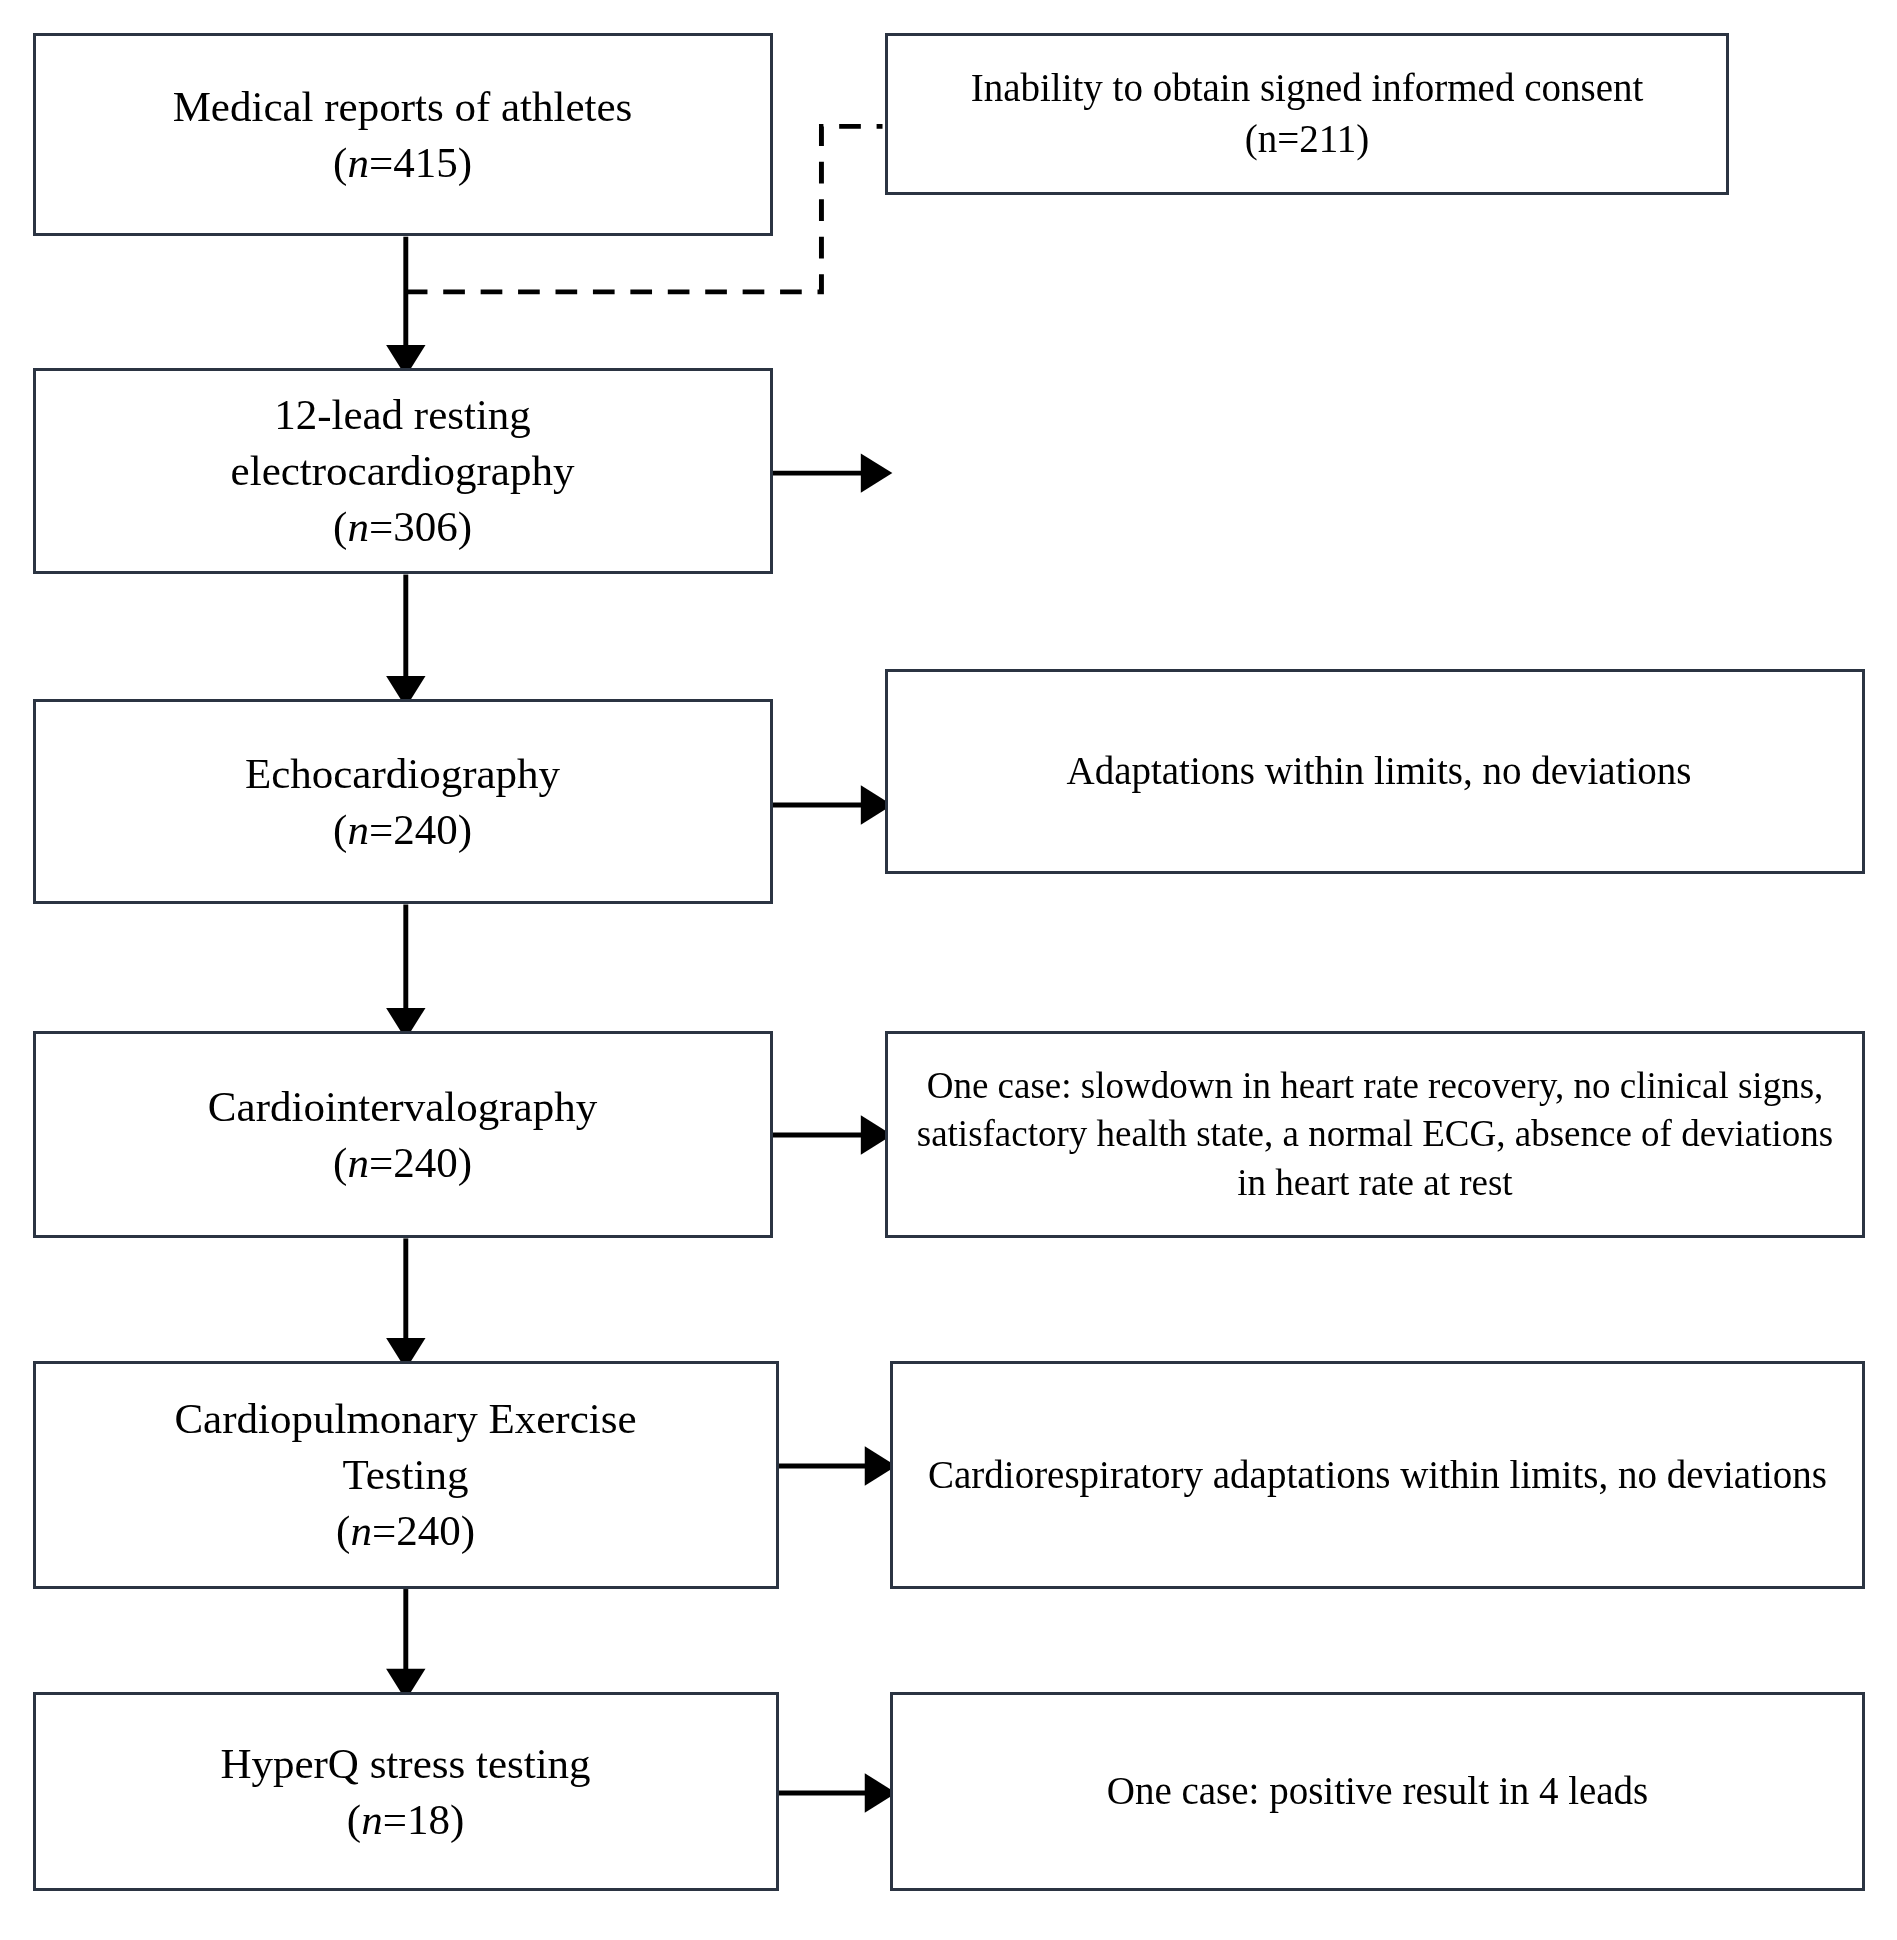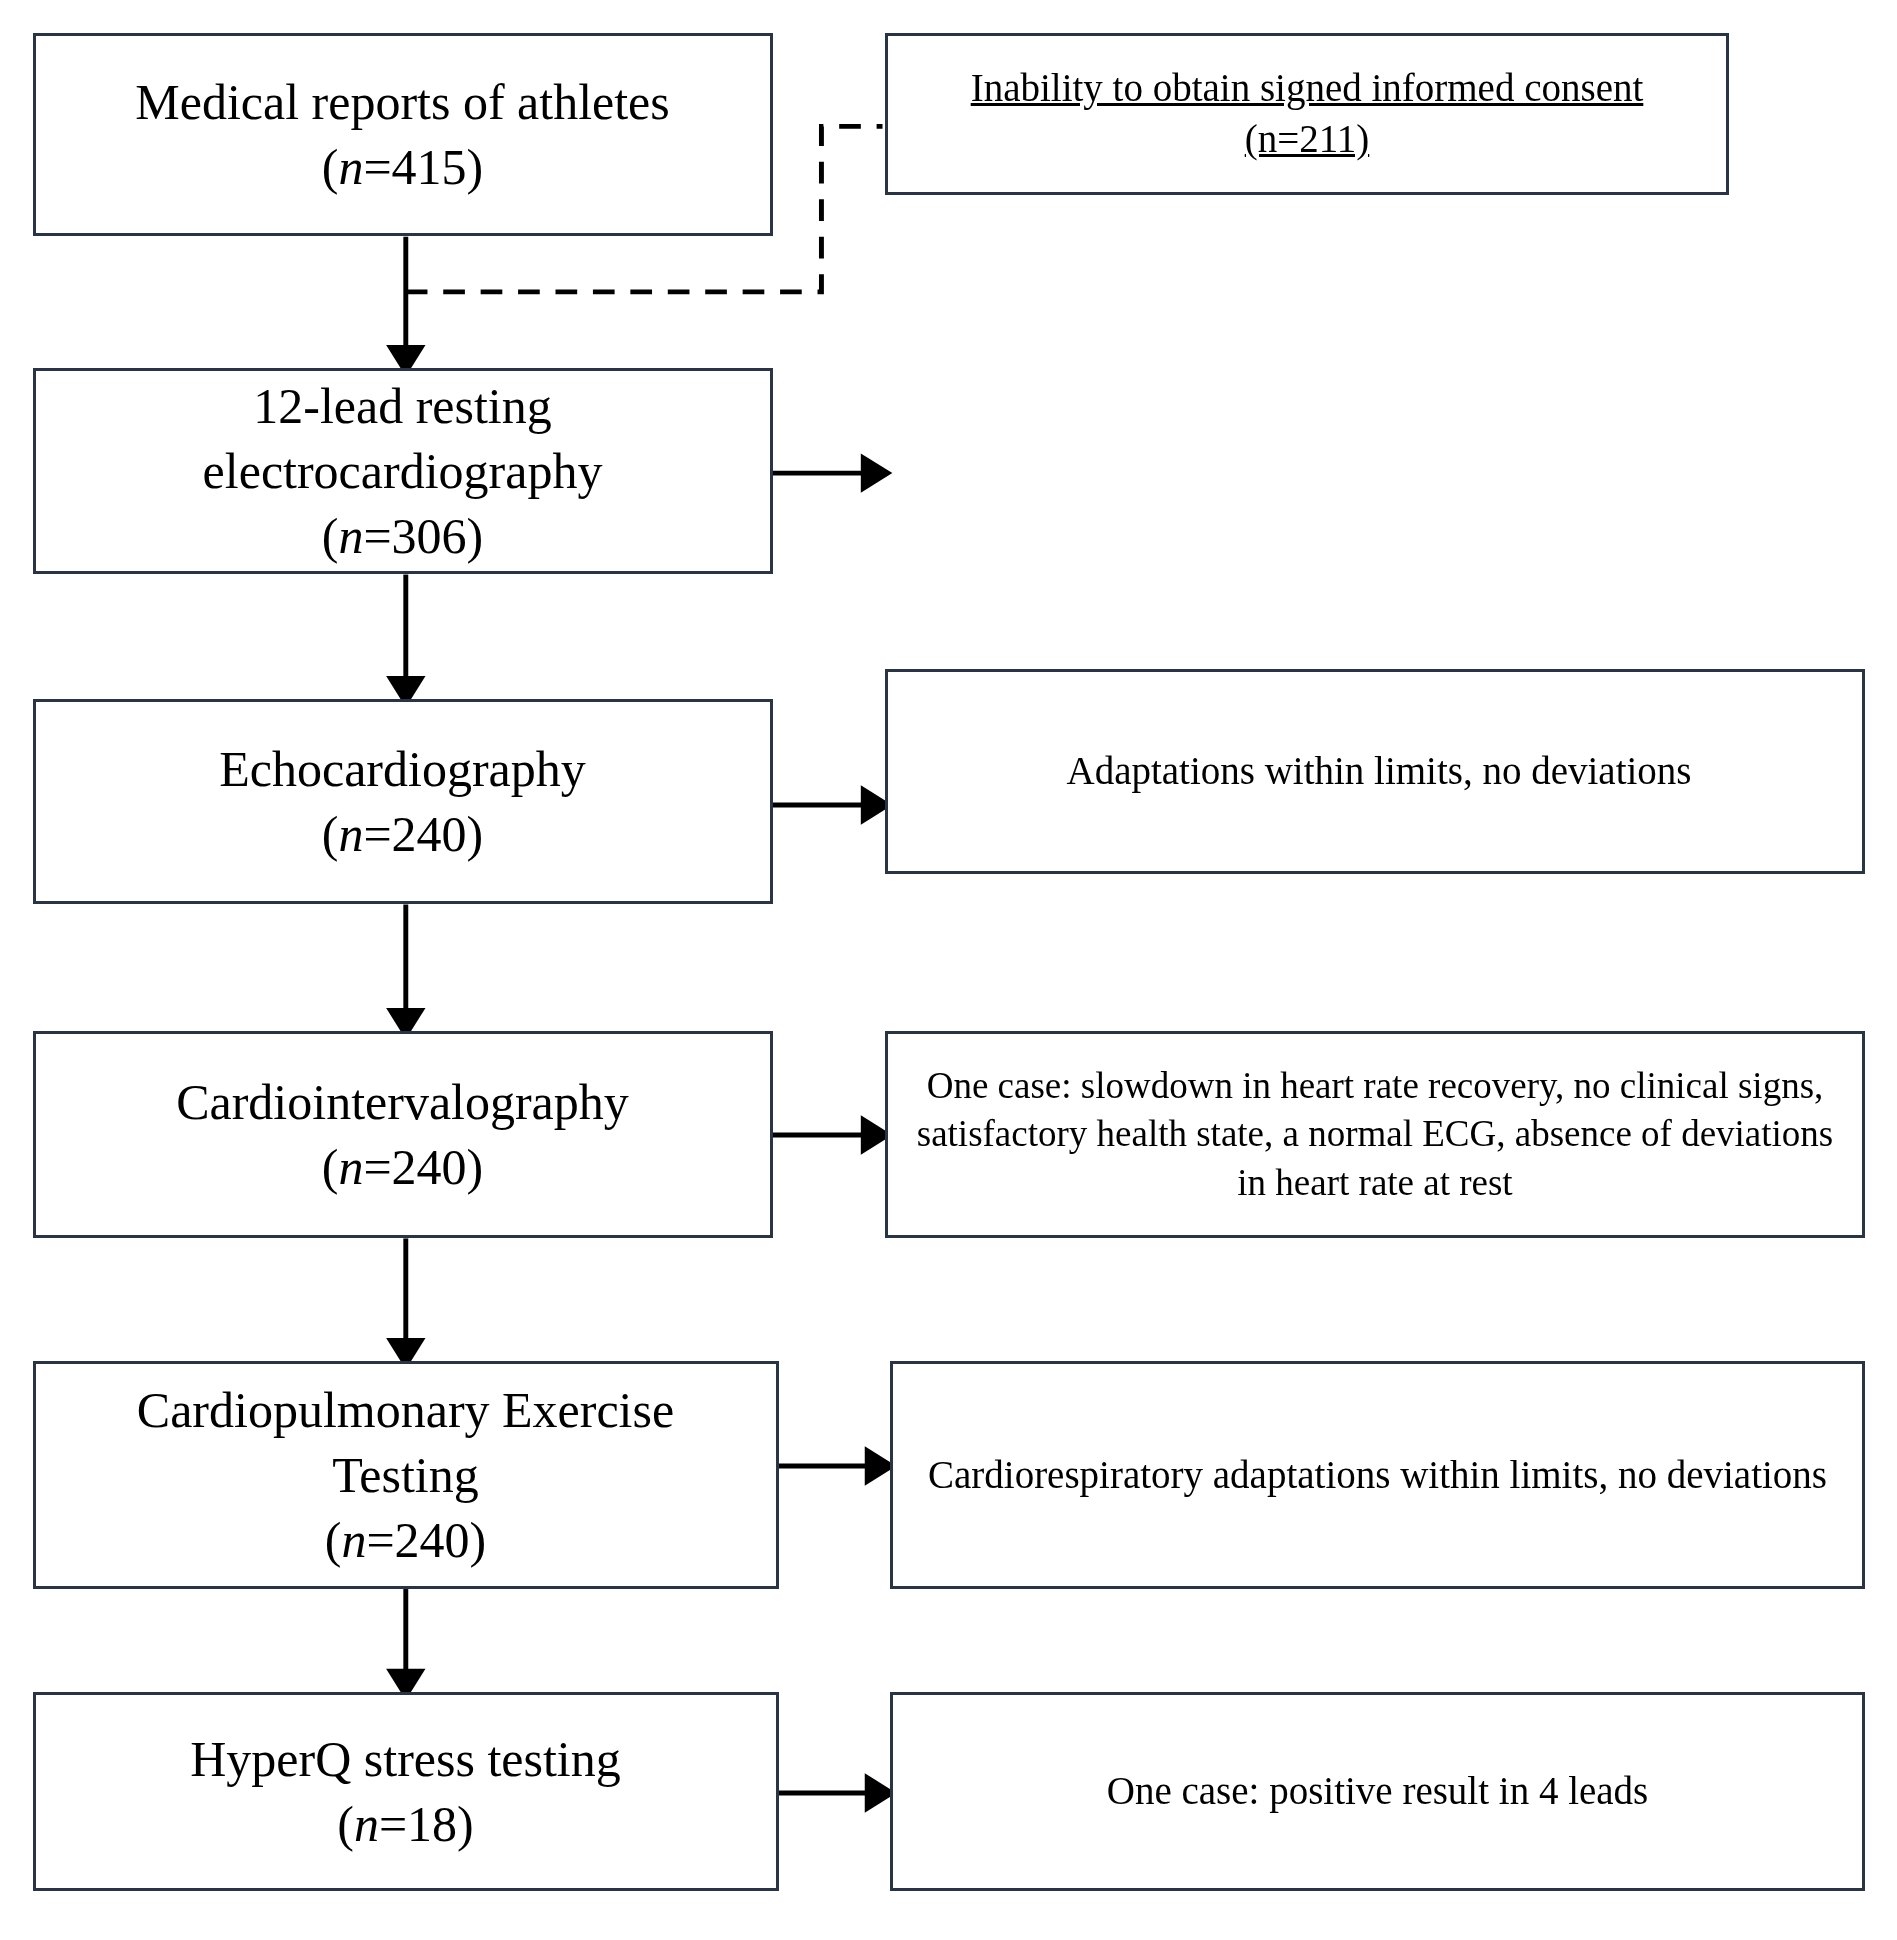--- a/index.html
+++ b/index.html
@@ -24,21 +24,21 @@
     align-items: center;
     justify-content: center;
     text-align: center;
     color: #000000;
     line-height: 1.30;
   }
   .node .inner {
     padding: 0 17.7px;
     width: 100%;
   }
-  .stage-node .inner { font-size: 50px; }
+  .stage-node .inner { font-size: 43px; }
   .note-node  .inner { font-size: 37px; }
   .note-node.small .inner { font-size: 39px; }
   .nstat { font-style: italic; }
 
   svg.wires {
     position: absolute;
     left: 0;
     top: 0;
     width: 1897px;
     height: 1941px;
@@ -129,21 +129,21 @@
     </div>
   </div>
 
   <div class="node stage-node" style="left:32.5px; top:1692px; width:746px; height:199px;">
     <div class="inner">
       <span>HyperQ stress testing</span><br>
       <span><span>(</span><span class="nstat">n</span><span>=18)</span></span>
     </div>
   </div>
 
-  <div class="node note-node small" style="left:885px; top:33px; width:844px; height:162px;text-decoration:underline;">
+  <div class="node note-node small" style="left:885px; top:33px; width:844px; height:162px;">
     <div class="inner">
       <span>Inability to obtain signed informed consent</span><br>
       <span>(n=211)</span>
     </div>
   </div>
 
 
   <div class="node note-node small" style="left:885px; top:669px; width:980px; height:205px;padding-left:8px;">
     <div class="inner">
       <span>Adaptations within limits, no deviations</span>

